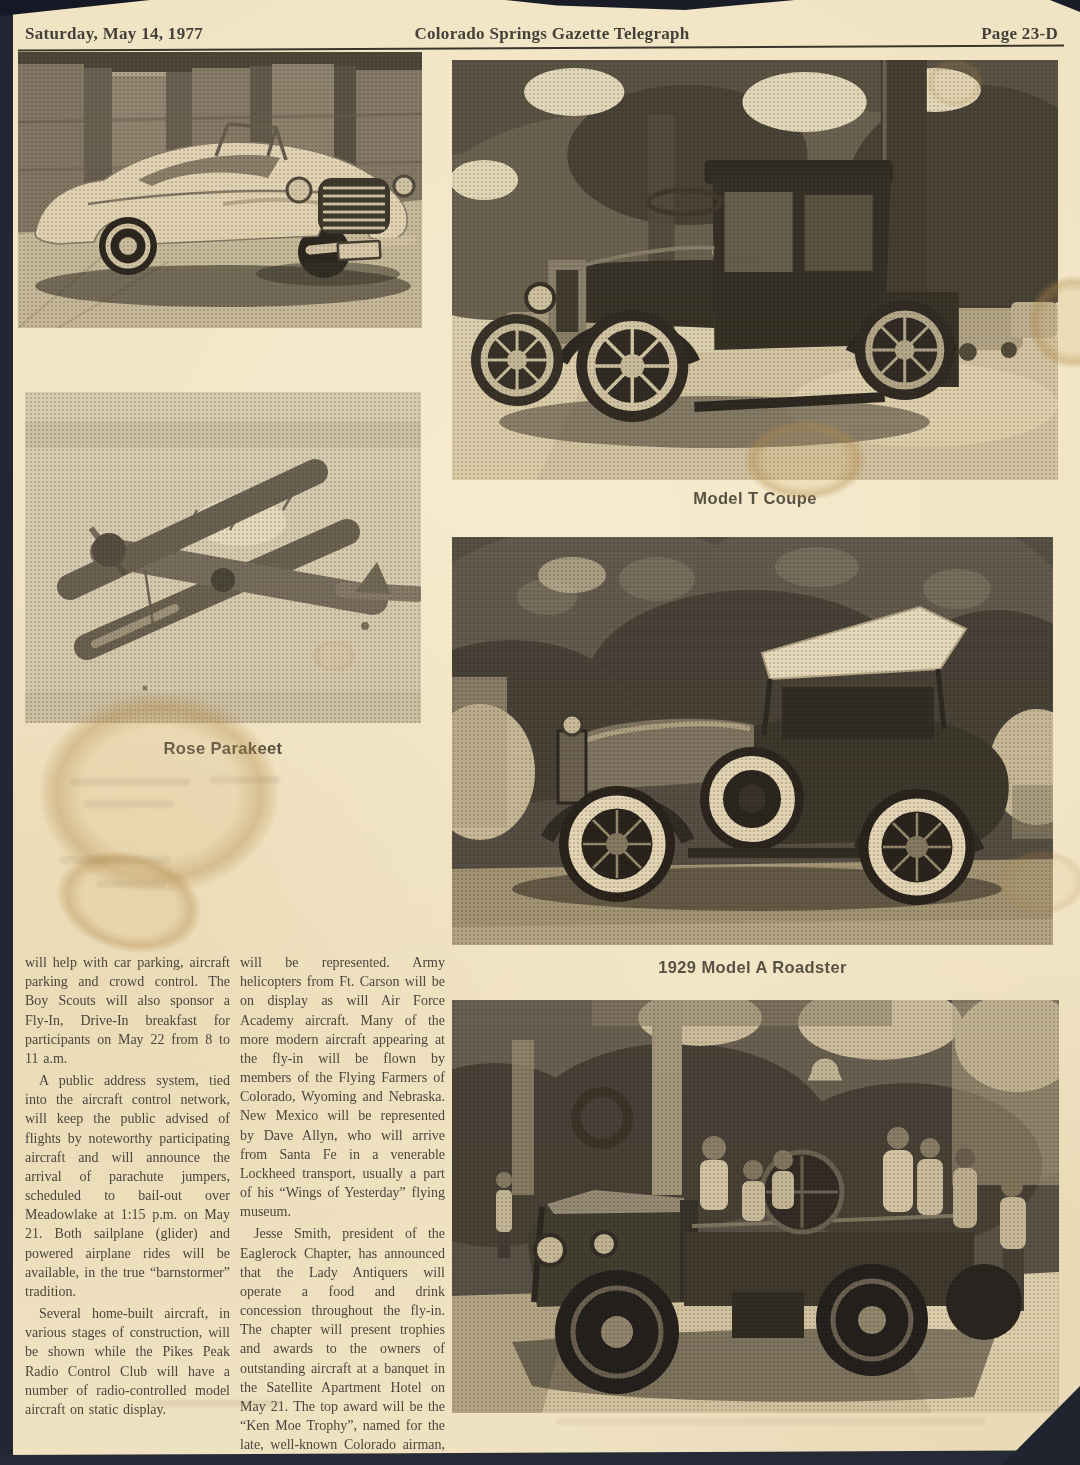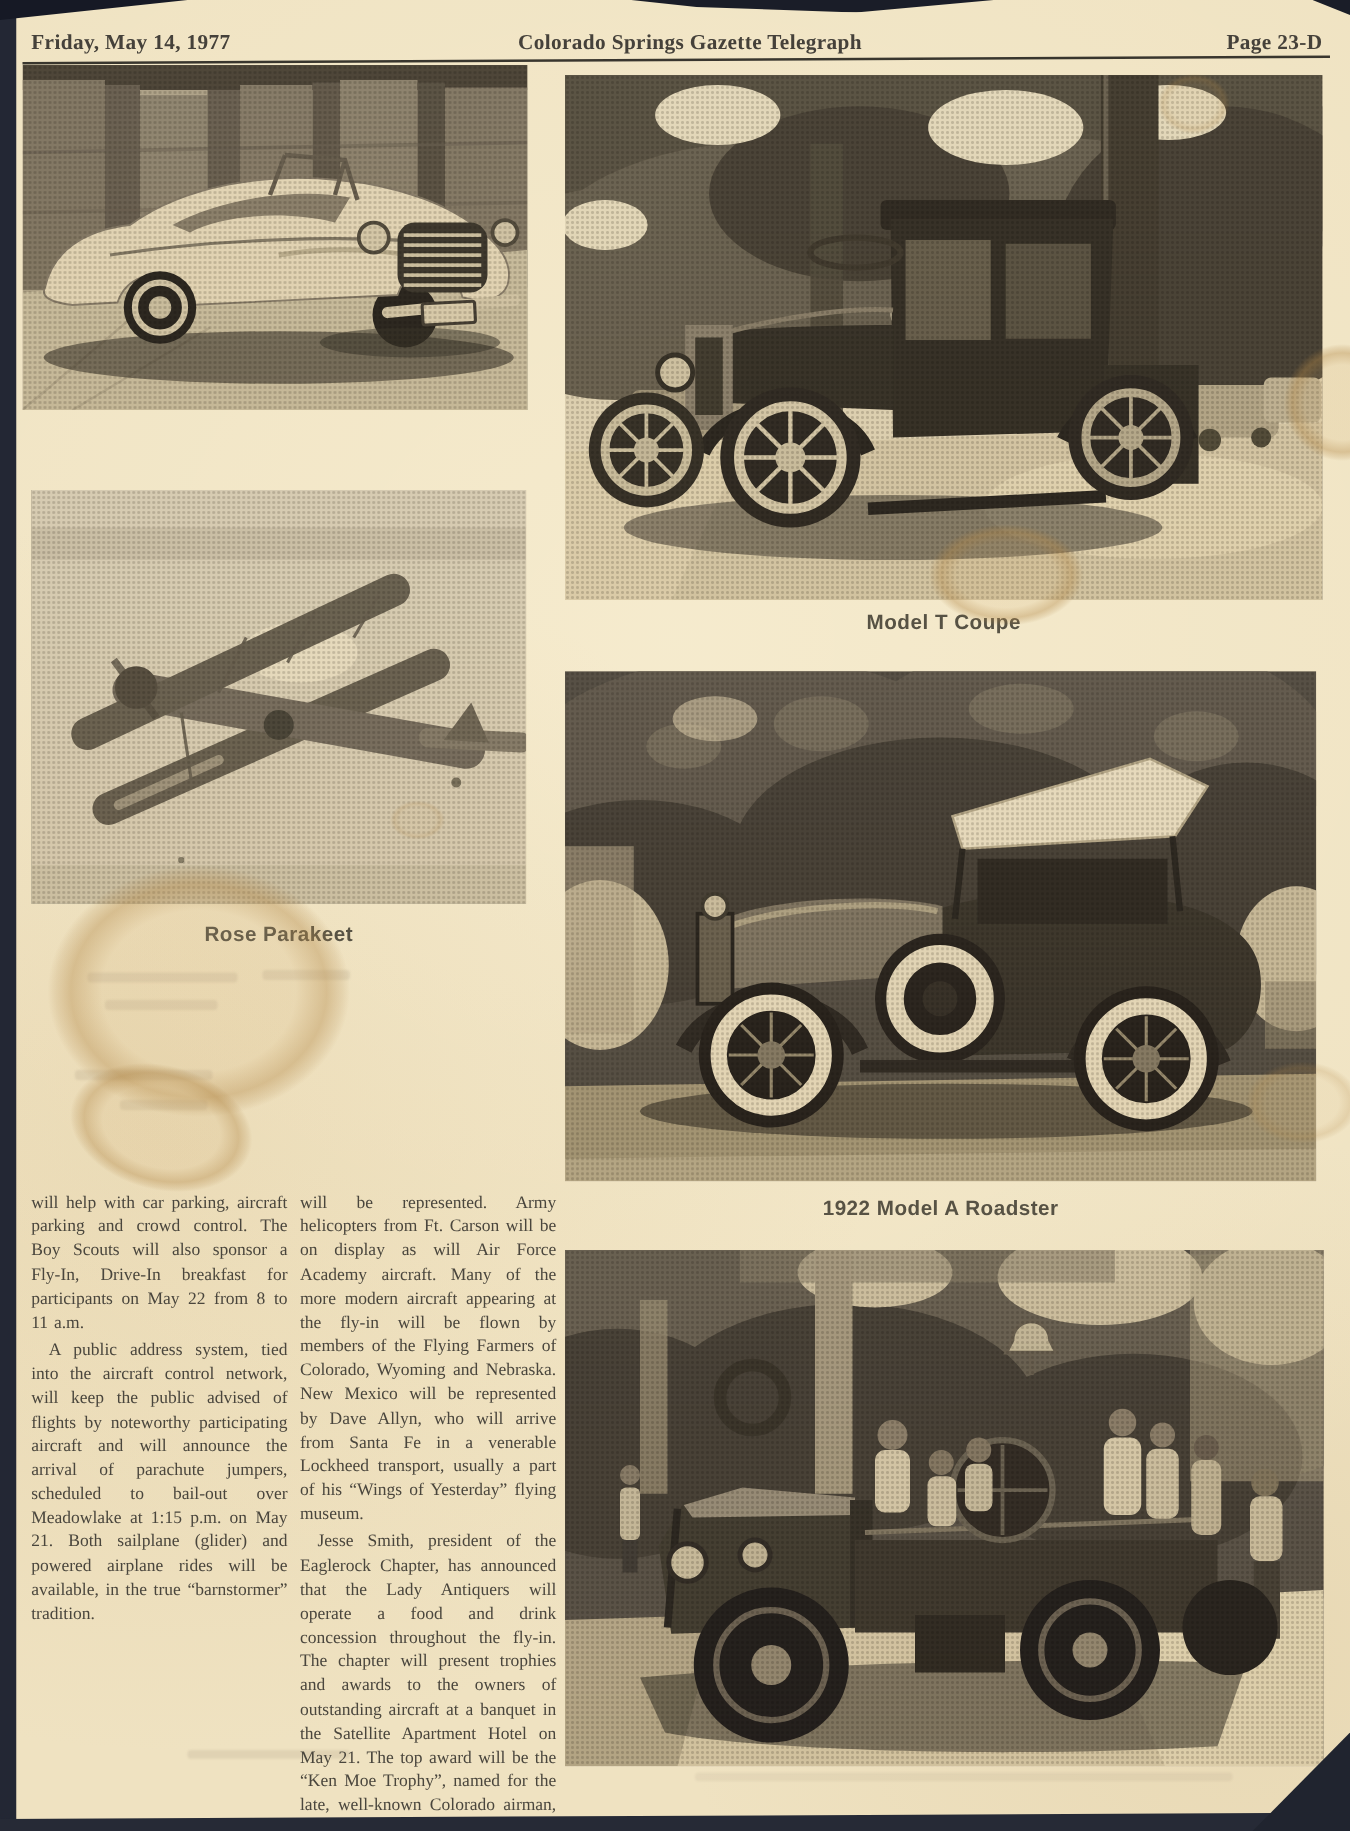--- a/index.html
+++ b/index.html
@@ -75,21 +75,21 @@
              clip-path:polygon(0 48%,100% 22%,100% 100%,0 100%);}
   .corner-br{left:1002px;top:1386px;width:78px;height:79px;background:#20242f;
              clip-path:polygon(100% 0,100% 100%,0 100%);}
 </style>
 </head>
 <body>
 
 <div class="scan">
   <div class="paper"></div>
 
-  <div class="hdr-date">Friday, May 14, 1977</div>
+  <div class="hdr-date">Saturday, May 14, 1977</div>
   <div class="hdr-mast">Colorado Springs Gazette Telegraph</div>
   <div class="hdr-page">Page 23-D</div>
   <div class="hdr-rule"></div>
 
   <div class="ghost" style="left:70px;top:778px;width:120px;height:8px;"></div>
   <div class="ghost" style="left:210px;top:776px;width:70px;height:8px;"></div>
   <div class="ghost" style="left:84px;top:800px;width:90px;height:8px;"></div>
   <div class="ghost" style="left:60px;top:856px;width:110px;height:8px;"></div>
   <div class="ghost" style="left:96px;top:880px;width:70px;height:8px;"></div>
   <div class="ghost" style="left:150px;top:1400px;width:130px;height:7px;"></div>
@@ -325,21 +325,21 @@
         <g stroke="#9b9178" stroke-width="2.5">
           <line x1="465" y1="276" x2="465" y2="344"></line>
             <line x1="431" y1="310" x2="499" y2="310"></line>
           <line x1="441" y1="286" x2="489" y2="334"></line>
             <line x1="489" y1="286" x2="441" y2="334"></line>
         </g>
         <circle cx="465" cy="310" r="11" fill="#89806c"></circle>
       </g>
     </svg>
   </figure>
-  <figcaption class="cap cap-roadster">1922 Model A Roadster</figcaption>
+  <figcaption class="cap cap-roadster">1929 Model A Roadster</figcaption>
 
   <figure class="photo ph-firetruck" style="margin:0">
     <svg viewBox="0 0 607 413" preserveAspectRatio="none">
       <rect width="607" height="413" fill="#5c564d"></rect>
       <g fill="#6b6457">
         <ellipse cx="100" cy="70" rx="170" ry="92"></ellipse>
           <ellipse cx="330" cy="60" rx="190" ry="102"></ellipse>
         <ellipse cx="530" cy="95" rx="145" ry="92"></ellipse>
       </g>
       <g fill="#4a443b">
@@ -407,20 +407,21 @@
       </g>
       <circle cx="532" cy="302" r="38" fill="#2b2722"></circle>
       <circle cx="1070" cy="1148" r="4" fill="#55503f"></circle>
     </svg>
   </figure>
 
   <div class="article">
     <div class="col">
       <p class="noindent">will help with car parking, aircraft parking and crowd control. The Boy Scouts will also sponsor a Fly-In, Drive-In breakfast for participants on May 22 from 8 to 11 a.m.</p>
       <p>A public address system, tied into the aircraft control network, will keep the public advised of flights by noteworthy participating aircraft and will announce the arrival of parachute jumpers, scheduled to bail-out over Meadowlake at 1:15 p.m. on May 21. Both sailplane (glider) and powered airplane rides will be available, in the true “barnstormer” tradition.</p>
+      <p>Several home-built aircraft, in various stages of construction, will be shown while the Pikes Peak Radio Control Club will have a number of radio-controlled model aircraft on static display.</p>
     </div>
     <div class="col">
       <p class="noindent">will be represented. Army helicopters from Ft. Carson will be on display as will Air Force Academy aircraft. Many of the more modern aircraft appearing at the fly-in will be flown by members of the Flying Farmers of Colorado, Wyoming and Nebraska. New Mexico will be represented by Dave Allyn, who will arrive from Santa Fe in a venerable Lockheed transport, usually a part of his “Wings of Yesterday” flying museum.</p>
       <p>Jesse Smith, president of the Eaglerock Chapter, has announced that the Lady Antiquers will operate a food and drink concession throughout the fly-in. The chapter will present trophies and awards to the owners of outstanding aircraft at a banquet in the Satellite Apartment Hotel on May 21. The top award will be the “Ken Moe Trophy”, named for the late, well-known Colorado airman, aviation executive and antiquer.</p>
     </div>
   </div>
 
   <div class="stain st1"></div>
   <div class="stain st2"></div>
   <div class="stain st3"></div>

